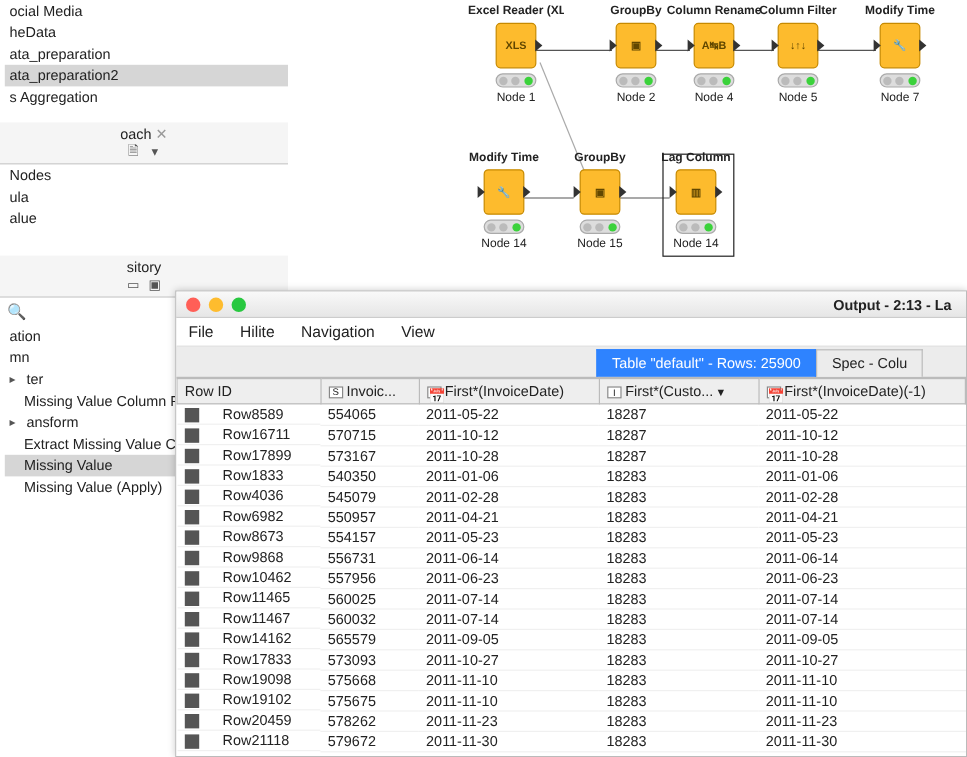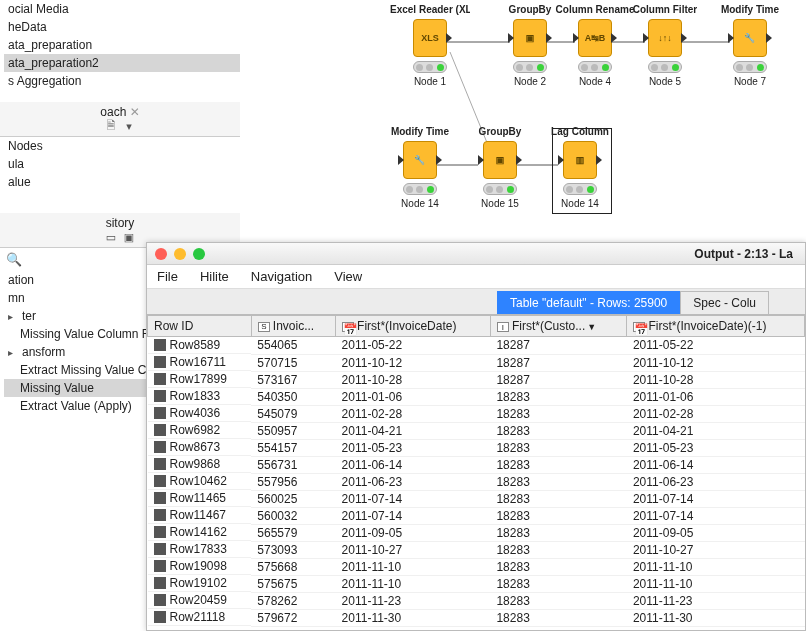--- a/index.html
+++ b/index.html
@@ -43,21 +43,21 @@
 .outwin .titlebar .t-text { flex:1; text-align:right; font-size:12px; color:#222; padding-right:4px;}
 .menubar { height:24px; background:#fff; display:flex; align-items:center; gap:22px; padding:0 10px; border-bottom:1px solid #ddd;}
 .menubar span { font-size:13px; cursor:pointer;}
 .tabbar { height:26px; display:flex; align-items:flex-end; padding:0 0 0 350px; gap:0; background:#ececec; border-bottom:1px solid #bbb;}
 .tab { padding:4px 12px; font-size:12px; border:1px solid #bbb; border-bottom:none; background:#ececec; white-space:nowrap;}
 .tab.active { background:#2e83ff; color:#fff; border-color:#2e83ff;}
 .table-wrap { position:absolute; top:72px; left:0; right:0; bottom:0; overflow:hidden; background:#fff;}
 table { border-collapse:collapse; width:100%; font-size:12px; font-family: Menlo, Consolas, monospace;}
 th { background:#eee; border:1px solid #bbb; padding:3px 6px; text-align:left; font-weight:normal; white-space:nowrap; font-family:Arial;}
 td { border-bottom:1px solid #f0f0f0; padding:1px 6px; white-space:nowrap;}
-td.rowid-cell { display:flex; align-items:center; gap:4px;}
+td.rowid-cell { display:flex; align-items:flex-end; gap:20px;}
 .sqmark { width:12px; height:12px; background:#555; display:inline-block;}
 th .hicon { display:inline-block; width:12px; height:10px; margin-right:3px; vertical-align:middle;}
 .hicon.s { background:#fff; border:1px solid #888; font-size:8px; line-height:8px; text-align:center;}
 .hicon.cal { background:#fff; border:1px solid #888;}
 .hicon.i { background:#fff; border:1px solid #888; font-size:8px; text-align:center;}
 .sort-arrow { font-size:9px; margin-left:2px;}
 </style>
 </head>
 <body>
 
@@ -127,21 +127,21 @@
         <span class="tree-chevron">▸</span>
         <span>ansform</span>
       </div>
       <div class="tree-item" style="padding-left: 16px;">
         <span>Extract Missing Value Cau</span>
       </div>
       <div class="tree-item sel" style="padding-left: 16px;">
         <span>Missing Value</span>
       </div>
       <div class="tree-item" style="padding-left: 16px;">
-        <span>Extract Value (Apply)</span>
+        <span>Missing Value (Apply)</span>
       </div>
     </div>
 </div>
 
 <div class="canvas">
   <svg width="566" height="242">
     <line x1="200" y1="42" x2="270" y2="42" stroke="#555" stroke-width="1"></line>
     <line x1="302" y1="42" x2="335" y2="42" stroke="#555"></line>
     <line x1="370" y1="42" x2="405" y2="42" stroke="#555"></line>
     <line x1="438" y1="42" x2="490" y2="42" stroke="#555"></line>

